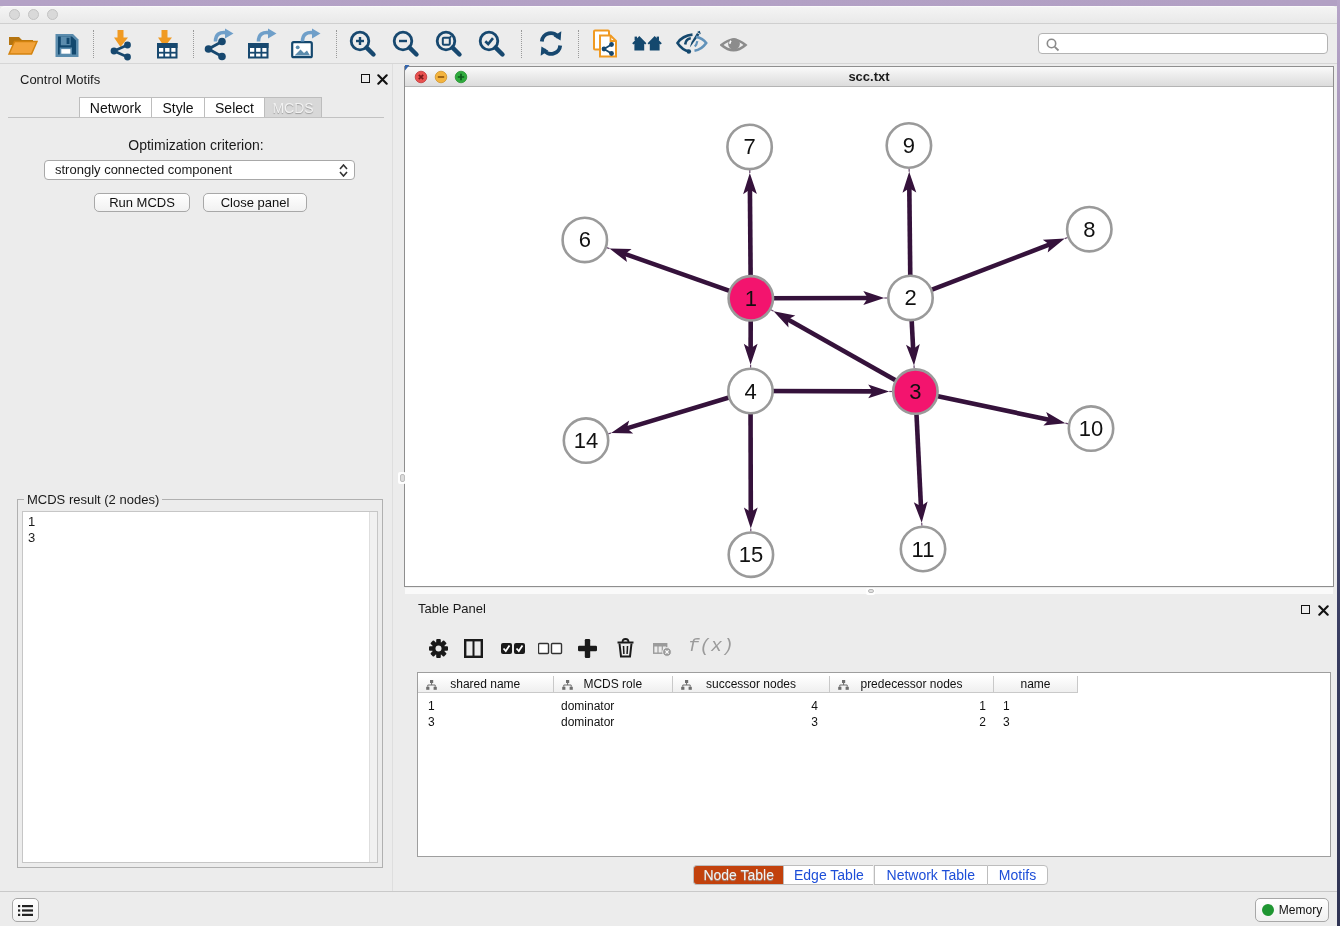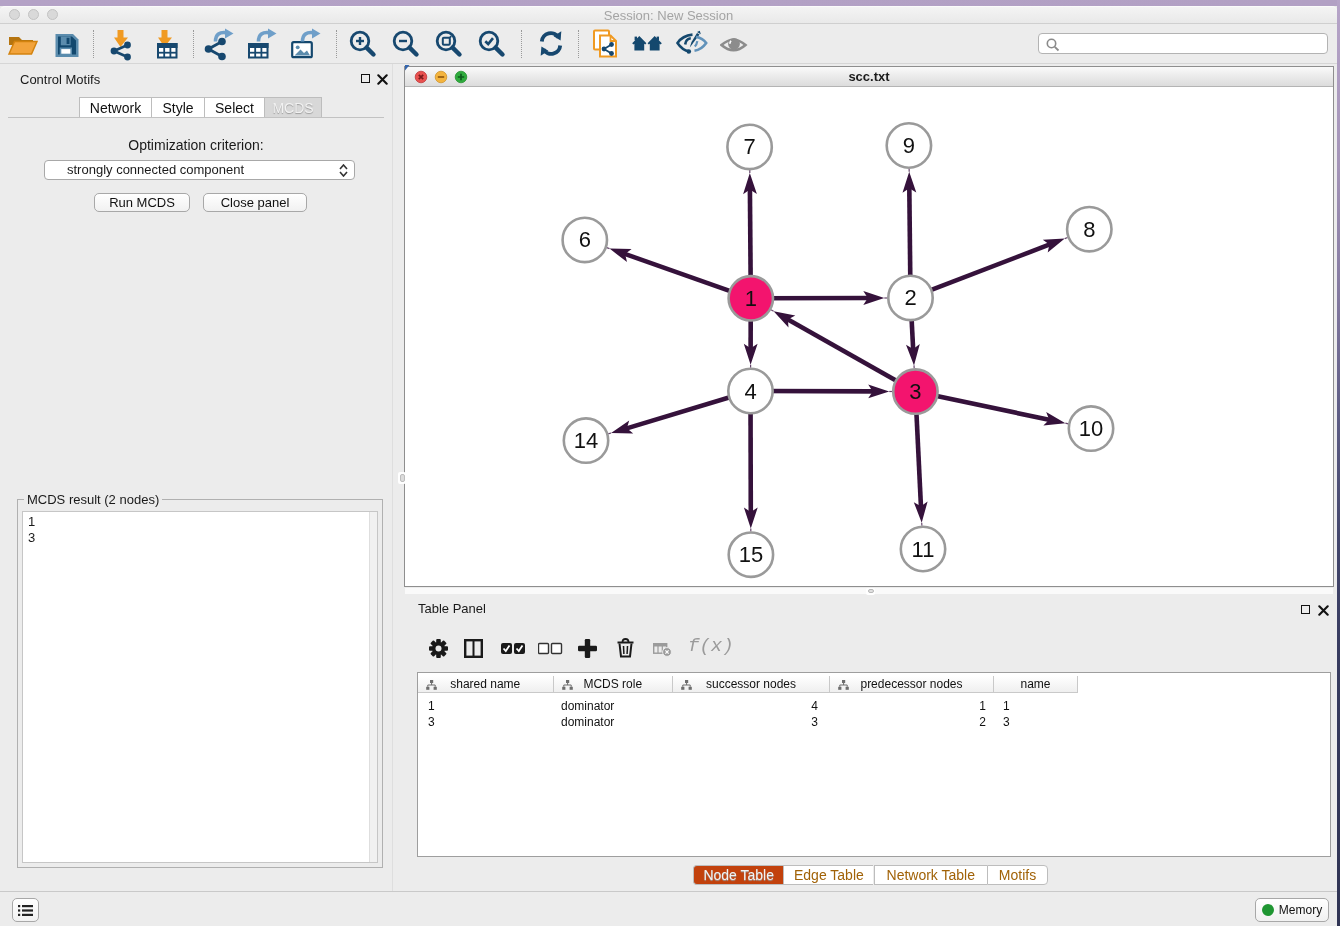--- a/index.html
+++ b/index.html
@@ -29,32 +29,31 @@
 #lp-tabline{position:absolute;left:8px;top:53px;width:376px;height:0;border-top:1px solid #c2c2c2}
 .btn{position:absolute;background:linear-gradient(180deg,#ffffff,#f1f1f1);border:1px solid #a8a8a8;border-radius:5px;font-size:13px;text-align:center;color:#111}
 
 #frame{left:404px;top:66px;width:930px;height:521px;background:#fff;border:1px solid #8e8e8e}
 #ftitle{position:absolute;left:0;top:0;width:928px;height:20px;background:linear-gradient(180deg,#fafafa 0%,#ececec 45%,#dcdcdc 100%);border-bottom:1px solid #b4b4b4;text-align:center;font-size:13px;font-weight:bold;color:#1c1c1c;line-height:20px}
 
 #tpanel{left:404px;top:598px;width:930px;height:293px}
 #ttable{position:absolute;left:13px;top:74px;width:914px;height:185px;background:#fff;border:1px solid #9e9e9e}
 .th{position:absolute;top:3px;height:17px;background:linear-gradient(180deg,#ffffff,#efefef);border-right:1px solid #c9c9c9;border-bottom:1px solid #c9c9c9;font-size:12px;color:#111;text-align:center;line-height:17px}
 .td{position:absolute;font-size:12px;color:#111;height:16px;line-height:16px}
-.btab{position:absolute;top:0;height:20px;background:#fff;border:1px solid #bdbdbd;border-right:none;font-size:14px;color:#a16207;text-align:center;line-height:19px}
+.btab{position:absolute;top:0;height:20px;background:#fff;border:1px solid #bdbdbd;border-right:none;font-size:14px;color:#1d4ed8;text-align:center;line-height:19px}
 
 #status{left:0;top:891px;width:1337px;height:35px;background:#ececec;border-top:1px solid #c9c9c9}
 </style>
 </head>
 <body>
 <div class="abs" id="wp-top"></div>
 <div class="abs" id="titlebar">
   <div class="tl" style="left:9px"></div>
   <div class="tl" style="left:28px"></div>
   <div class="tl" style="left:47px"></div>
-  <div id="title-text">Session: New Session</div>
 </div>
 <div class="abs" id="toolbar">
   <svg class="ticon" style="left:6px;top:4px" width="32" height="32" viewBox="0 0 32 32">
       <path d="M3 9 h10 l3 3 h11 v5 H3 z" fill="#b5740f"></path>
       <path d="M3 26 L8.5 13.5 H31 L25.5 26 Z" fill="#f2a33b" stroke="#d3830f" stroke-width="1.5"></path>
     </svg>
     <svg class="ticon" style="left:50px;top:4px" width="32" height="32" viewBox="0 0 32 32">
       <path d="M5.5 6 H23 l5.5 5.5 V29 H5.5 z" fill="#5b8cad"></path>
       <path d="M8 8.5 h13.9 l4.1 4.1 V26.5 H8 z" fill="#12486e"></path>
       <rect x="10.8" y="8.5" width="9.8" height="8.8" fill="#5b8cad"></rect>
@@ -195,21 +194,21 @@
   <div class="float-ico" style="left:361px;top:10px"></div>
   <div class="close-x" style="left:377px;top:10px"><svg width="11" height="11" viewBox="0 0 11 11">
         <path d="M1.3 1.3 L9.7 9.7 M9.7 1.3 L1.3 9.7" stroke="#111" stroke-width="2.1" stroke-linecap="round"></path>
       </svg></div>
   <div class="tab" style="left:79px;width:72px;top:33px">Network</div>
   <div class="tab" style="left:151px;width:53px;top:33px">Style</div>
   <div class="tab" style="left:204px;width:60px;top:33px">Select</div>
   <div class="tab" style="left:264px;width:58px;top:33px;background:#d8d8d8;border-right:1px solid #bdbdbd;color:#f2f2f2;text-shadow:0 1px 1px #9b9b9b">MCDS</div>
   <div id="lp-tabline"></div>
   <div style="position:absolute;left:8px;top:73px;width:376px;text-align:center;font-size:14px">Optimization criterion:</div>
-  <div style="position:absolute;left:44px;top:96px;width:311px;height:20px;background:#fff;border:1px solid #a8a8a8;border-radius:4px;font-size:13px;line-height:18px;padding-left:22px">strongly connected component
+  <div style="position:absolute;left:44px;top:96px;width:311px;height:20px;background:#fff;border:1px solid #a8a8a8;border-radius:4px;font-size:13px;line-height:18px;padding-left:10px">strongly connected component
     <svg style="position:absolute;right:6px;top:3px" width="9" height="13" viewBox="0 0 9 13">
         <path d="M1 5 L4.5 1 L8 5" fill="none" stroke="#333" stroke-width="1.6"></path>
         <path d="M1 8 L4.5 12 L8 8" fill="none" stroke="#333" stroke-width="1.6"></path>
       </svg>
   </div>
   <div class="btn" style="left:94px;top:129px;width:96px;height:19px;line-height:18px">Run MCDS</div>
   <div class="btn" style="left:203px;top:129px;width:104px;height:19px;line-height:18px">Close panel</div>
 
   <div style="position:absolute;left:17px;top:435px;width:366px;height:369px;border:1px solid #b0b0b0"></div>
   <div style="position:absolute;left:24px;top:428px;background:#ececec;padding:0 3px;font-size:13px">MCDS result (2 nodes)</div>

